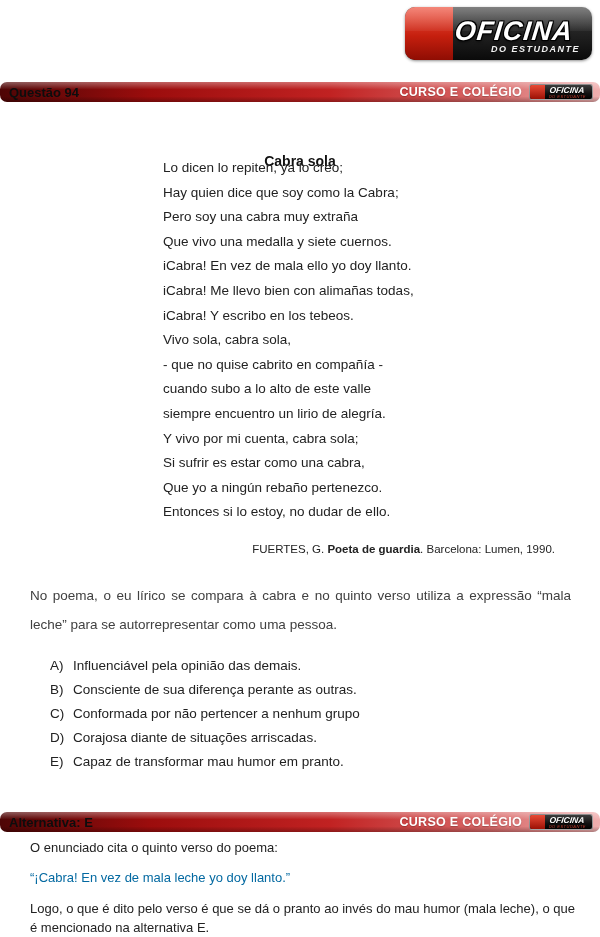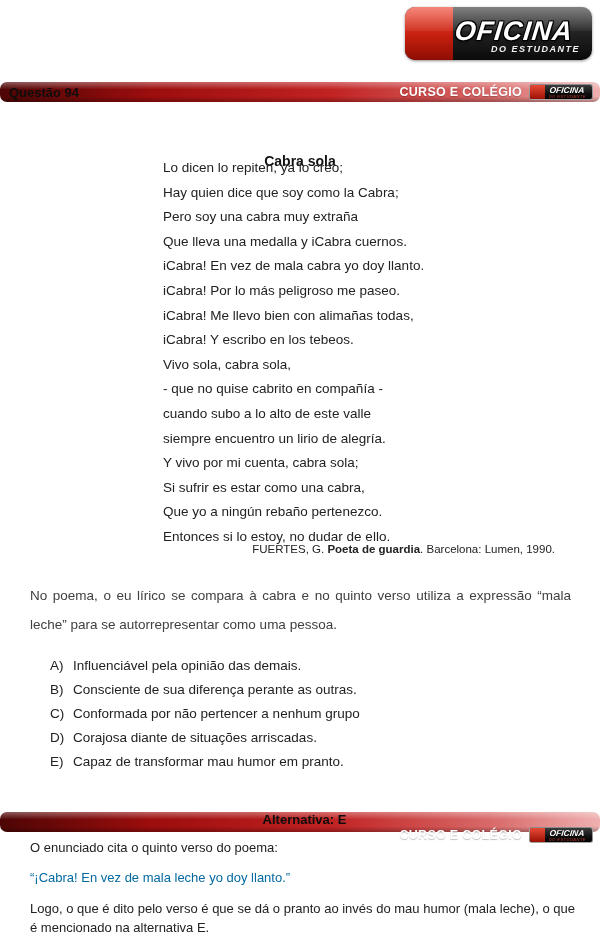--- a/index.html
+++ b/index.html
@@ -68,21 +68,21 @@
     position:absolute; left:12px; top:0px; width:50px; text-align:center;
     font-style:italic; font-weight:bold; font-size:8.5px; color:#fff;
     transform:skewX(-6deg); text-shadow:0 1px 1px #000;
   }
   .mini-logo .tagline {
     position:absolute; right:6px; bottom:0px; font-size:4px; font-style:italic;
     color:#c0392b; letter-spacing:.5px;
   }
 
   .bar-question { top:82px; }
-  .bar-answer   { top:812px;flex-direction:column; }
+  .bar-answer   { top:812px; }
 
   
   .poem-title {
     position:absolute; top:130px; left:0; width:600px; text-align:center;
     font-weight:bold; font-size:14px; color:#111;margin-top:23px;
   }
   .poem {
     position:absolute; top:156px; left:163px; width:400px;
     font-size:13.5px; color:#222;
   }
@@ -140,23 +140,22 @@
         <span class="tagline">DO ESTUDANTE</span>
       </span>
     </span>
   </div>
 
   <div class="poem-title">Cabra sola</div>
   <div class="poem">
     <div class="poem-line">Lo dicen lo repiten, ya lo creo;</div>
     <div class="poem-line">Hay quien dice que soy como la Cabra;</div>
     <div class="poem-line">Pero soy una cabra muy extraña</div>
-    <div class="poem-line">Que lleva una medalla y iCabra cuernos.</div>
-    <div class="poem-line">iCabra! En vez de mala cabra yo doy llanto.</div>
-    <div class="poem-line">iCabra! Por lo más peligroso me paseo.</div>
+    <div class="poem-line">Que vivo una medalla y siete cuernos.</div>
+    <div class="poem-line">iCabra! En vez de mala ello yo doy llanto.</div>
     <div class="poem-line">iCabra! Me llevo bien con alimañas todas,</div>
     <div class="poem-line">iCabra! Y escribo en los tebeos.</div>
     <div class="poem-line">Vivo sola, cabra sola,</div>
     <div class="poem-line">- que no quise cabrito en compañía -</div>
     <div class="poem-line">cuando subo a lo alto de este valle</div>
     <div class="poem-line">siempre encuentro un lirio de alegría.</div>
     <div class="poem-line">Y vivo por mi cuenta, cabra sola;</div>
     <div class="poem-line">Si sufrir es estar como una cabra,</div>
     <div class="poem-line">Que yo a ningún rebaño pertenezco.</div>
     <div class="poem-line">Entonces si lo estoy, no dudar de ello.</div>

